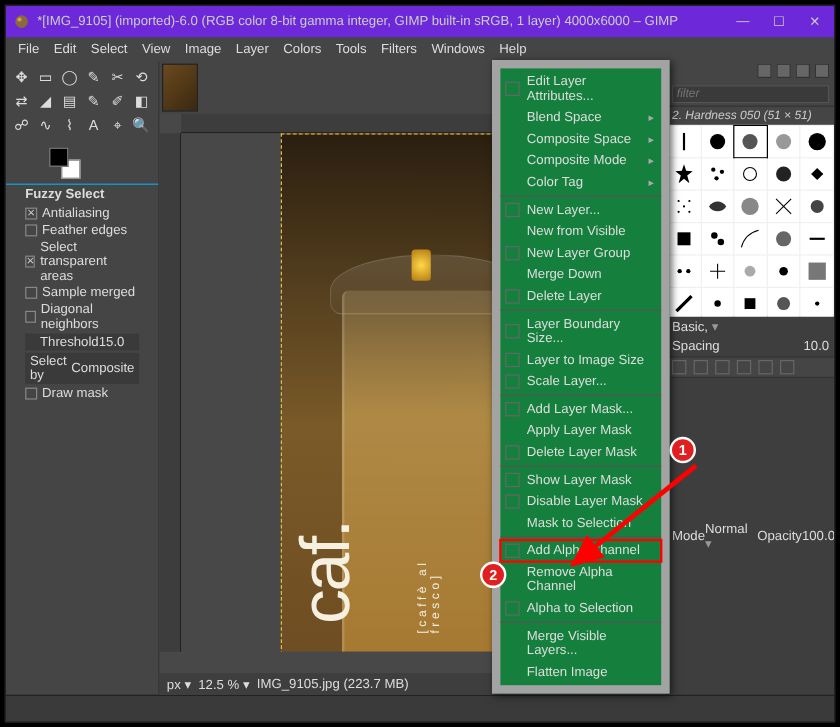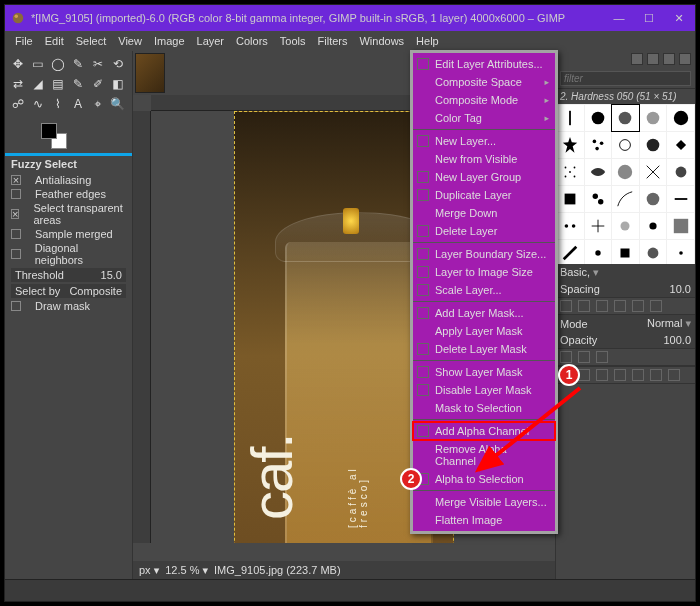--- a/index.html
+++ b/index.html
@@ -12,26 +12,26 @@
 .winbtn{width:12px;height:12px;color:#ccc;display:flex;align-items:center;justify-content:center}
 .menubar{height:20px;display:flex;align-items:center;padding:0 4px;gap:0}
 .menubar span{padding:2px 6px;color:#ddd}
 .main{flex:1;display:flex;overflow:hidden}
 .leftpanel{width:128px;background:#454545;border-right:1px solid #333;display:flex;flex-direction:column}
 .toolbox{padding:4px;display:grid;grid-template-columns:repeat(6,18px);gap:2px}
 .tool{width:18px;height:18px;display:flex;align-items:center;justify-content:center;font-size:12px}
 .fgbg{margin:6px 0 4px 36px;position:relative;width:26px;height:26px}
 .fgbg .bg{position:absolute;right:0;bottom:0;width:16px;height:16px;background:#fff;border:1px solid #888}
 .fgbg .fg{position:absolute;left:0;top:0;width:16px;height:16px;background:#000;border:1px solid #888}
-.tooloptions{padding:2px 6px;border-top:3px solid #0ea5e9}
+.tooloptions{padding:2px 16px;border-top:1px solid #0ea5e9}
 .tooloptions .hdr{font-weight:bold;margin-bottom:4px}
-.optrow{display:flex;align-items:center;gap:14px;margin:2px 0;font-size:10px}
+.optrow{display:flex;align-items:center;gap:4px;margin:2px 0;font-size:10px}
 .chk{width:10px;height:10px;border:1px solid #888;display:inline-block}
 .chk.on::after{content:"×";display:block;line-height:8px;text-align:center;color:#ccc}
-.valrow{display:flex;justify-content:space-between;align-items:center;background:#3a3a3a;padding:1px 4px;margin-top:2px}
+.valrow{display:flex;justify-content:center;align-items:center;background:#3a3a3a;padding:1px 4px;margin-top:2px}
 .canvaswrap{flex:1;background:#454545;display:flex;flex-direction:column;position:relative}
 .tabstrip{height:44px;display:flex;align-items:center;padding:2px}
 .tabthumb{width:30px;height:40px;background:linear-gradient(135deg,#6b4a1e,#3a2810);border:1px solid #222}
 .rulerspace{flex:1;position:relative;background:#484848}
 .rulerh{position:absolute;top:0;left:18px;right:18px;height:16px;background:#3d3d3d;border-bottom:1px solid #222}
 .rulerv{position:absolute;top:16px;left:0;bottom:18px;width:18px;background:#3d3d3d;border-right:1px solid #222}
 .canvas{position:absolute;top:16px;left:18px;right:18px;bottom:18px;background:#484848;overflow:hidden;display:flex;align-items:flex-start;justify-content:center}
 .image{margin-top:0;width:220px;height:490px;border:1px dashed #e0c040;background:linear-gradient(180deg,#2a1f10 0%,#5a4320 30%,#7a5a28 50%,#6a4a20 100%);position:relative}
 .cup{position:absolute;top:130px;left:50px;right:20px;bottom:20px;border-radius:6px 6px 40px 40px/6px 6px 20px 20px;background:linear-gradient(180deg,rgba(255,240,200,.15),rgba(210,170,90,.6) 30%,rgba(180,130,50,.8));border-left:2px solid rgba(255,255,255,.15);border-right:2px solid rgba(0,0,0,.2)}
 .cuptext{position:absolute;left:18px;bottom:60px;transform:rotate(-90deg);transform-origin:left bottom;font-size:58px;font-weight:300;color:#f5f0e0;letter-spacing:-2px}
@@ -46,28 +46,28 @@
 .filterrow{padding:2px 4px;border-bottom:1px solid #333}
 .filterrow input{width:100%;background:#3a3a3a;border:1px solid #555;color:#aaa;font-style:italic;font-size:10px;padding:1px 3px}
 .brushlabel{padding:2px 4px;font-size:10px;font-style:italic;color:#ccc}
 .brushgrid{height:160px;background:#f0f0f0;margin:0;display:grid;grid-template-columns:repeat(5,1fr);grid-auto-rows:26px;gap:1px;padding:1px;overflow:hidden}
 .brush{background:#fff;display:flex;align-items:center;justify-content:center}
 .brush svg{width:18px;height:18px}
 .panelrow{display:flex;align-items:center;justify-content:space-between;padding:2px 4px;background:#3e3e3e;font-size:10px}
 .panelrow .drop::after{content:" ▾";color:#999}
 .iconrow{display:flex;gap:6px;padding:2px 4px;border-top:1px solid #333;border-bottom:1px solid #333}
 .iconrow span{width:12px;height:12px;border:1px solid #666}
-.layerspanel{flex:1;display:flex;flex-direction:column}
+.layerspanel{flex:1;display:flex;flex-direction:row}
 .layerrow{display:flex;align-items:center;padding:2px;gap:4px;background:#4a6a8a;border:1px solid #2a4a6a}
 .layerrow.hl{outline:2px solid #f00}
 .eye{width:14px;height:14px;display:flex;align-items:center;justify-content:center}
 .layerthumb{width:14px;height:18px;background:linear-gradient(#6b4a1e,#3a2810);border:1px solid #222}
 .layername{font-size:10px;color:#fff;overflow:hidden;white-space:nowrap}
 
-.ctxmenu{position:absolute;top:50px;left:410px;width:148px;background:#a21caf;border:3px solid #a3a3a3;box-shadow:2px 2px 6px rgba(0,0,0,.6);padding:2px 0;z-index:50}
+.ctxmenu{position:absolute;top:50px;left:410px;width:148px;background:#15803d;border:7px solid #a3a3a3;box-shadow:2px 2px 6px rgba(0,0,0,.6);padding:2px 0;z-index:50}
 .ctxmenu .mi{display:flex;align-items:center;padding:3px 8px 3px 22px;position:relative;font-size:11px;color:#ddd}
 .ctxmenu .mi.dis{color:#7a7a7a}
 .ctxmenu .mi.sub::after{content:"▸";position:absolute;right:6px;color:#aaa;font-size:9px}
 .ctxmenu hr{border:none;border-top:1px solid #555;margin:2px 0}
 .ctxmenu .mi .ico{position:absolute;left:4px;width:12px;height:12px;border:1px solid #666}
 .ctxmenu .hl{outline:2px solid #f00;outline-offset:-1px}
 
 .callout{position:absolute;z-index:60}
 .numcircle{width:22px;height:22px;border-radius:50%;background:#e02020;border:2px solid #fff;color:#fff;font-weight:bold;font-size:12px;display:flex;align-items:center;justify-content:center}
 .arrow{position:absolute;z-index:55}
@@ -408,43 +408,42 @@
   </div>
   <div class="bottombar"></div>
 </div>
 
 <div class="ctxmenu">
   <div class="mi">
       <span class="ico"></span>
       <span>Edit Layer Attributes...</span>
     </div>
   <div class="mi sub">
+      <span>Blend Space</span>
+    </div>
+  <div class="mi sub">
       <span>Composite Space</span>
     </div>
   <div class="mi sub">
       <span>Composite Mode</span>
     </div>
   <div class="mi sub">
       <span>Color Tag</span>
     </div>
   <hr>
   <div class="mi">
       <span class="ico"></span>
       <span>New Layer...</span>
     </div>
   <div class="mi">
       <span>New from Visible</span>
     </div>
   <div class="mi">
       <span class="ico"></span>
       <span>New Layer Group</span>
-    </div>
-  <div class="mi">
-      <span class="ico"></span>
-      <span>Duplicate Layer</span>
     </div>
   <div class="mi dis">
       <span>Merge Down</span>
     </div>
   <div class="mi">
       <span class="ico"></span>
       <span>Delete Layer</span>
     </div>
   <hr>
   <div class="mi">

